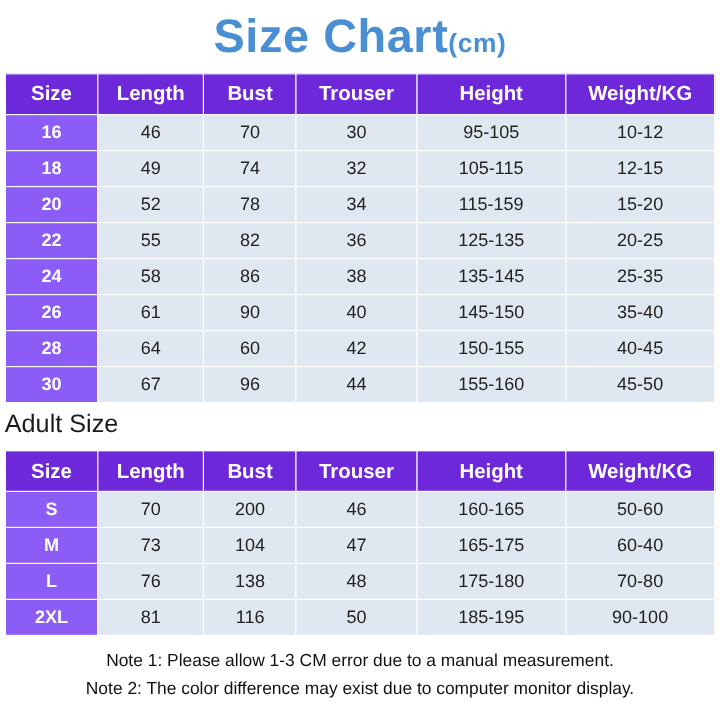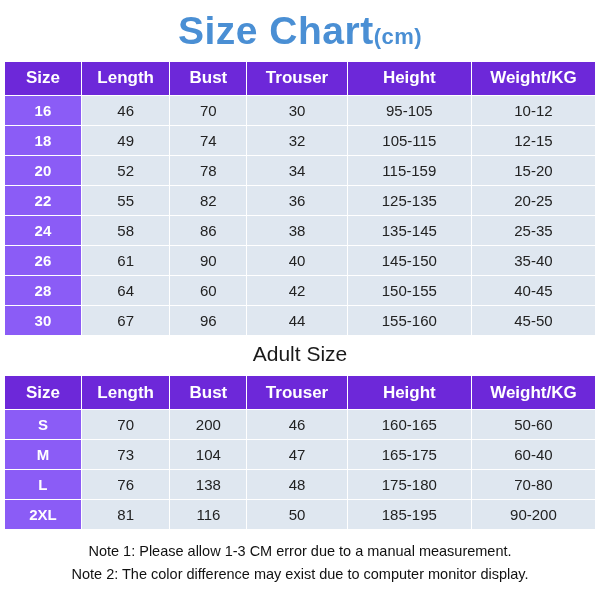--- a/index.html
+++ b/index.html
@@ -67,21 +67,21 @@
     font-weight: bold;
   }
   .col-size { width: 13%; }
   .col-length { width: 15%; }
   .col-bust { width: 13%; }
   .col-trouser { width: 17%; }
   .col-height { width: 21%; }
   .col-weight { width: 21%; }
 
   .adult-heading {
-    text-align: center;
+    text-align: left;
     font-size: 21px;
     color: #1a1a1a;
     margin: 4px 0 2px 0;
     line-height: 1.3;
   }
   .notes {
     margin-top: 10px;
     font-size: 14.5px;
     line-height: 1.55;
     color: #111111;
@@ -232,21 +232,21 @@
         <td>48</td>
         <td>175-180</td>
         <td>70-80</td>
       </tr>
       <tr>
         <td class="sizecell">2XL</td>
         <td>81</td>
         <td>116</td>
         <td>50</td>
         <td>185-195</td>
-        <td>90-200</td>
+        <td>90-100</td>
       </tr>
     </tbody>
   </table>
 
   <div class="notes">
     <div>Note 1: Please allow 1-3 CM error due to a manual measurement.</div>
     <div>Note 2: The color difference may exist due to computer monitor display.</div>
   </div>
 
 </div>

